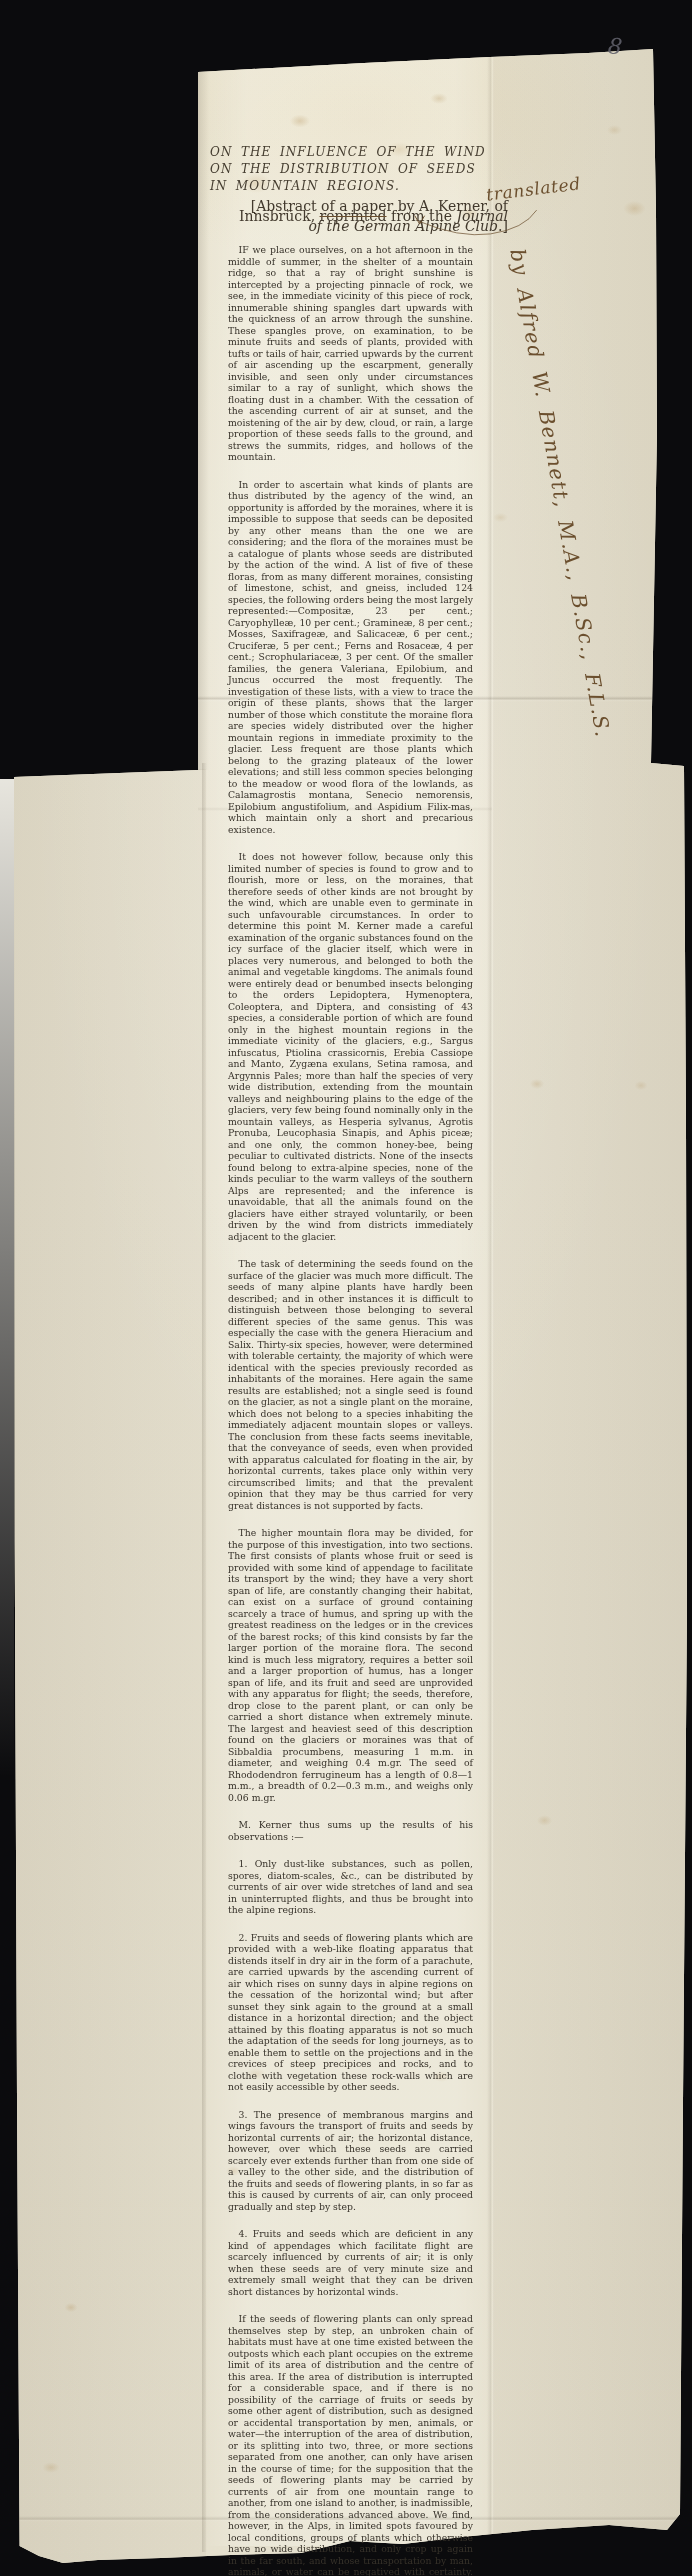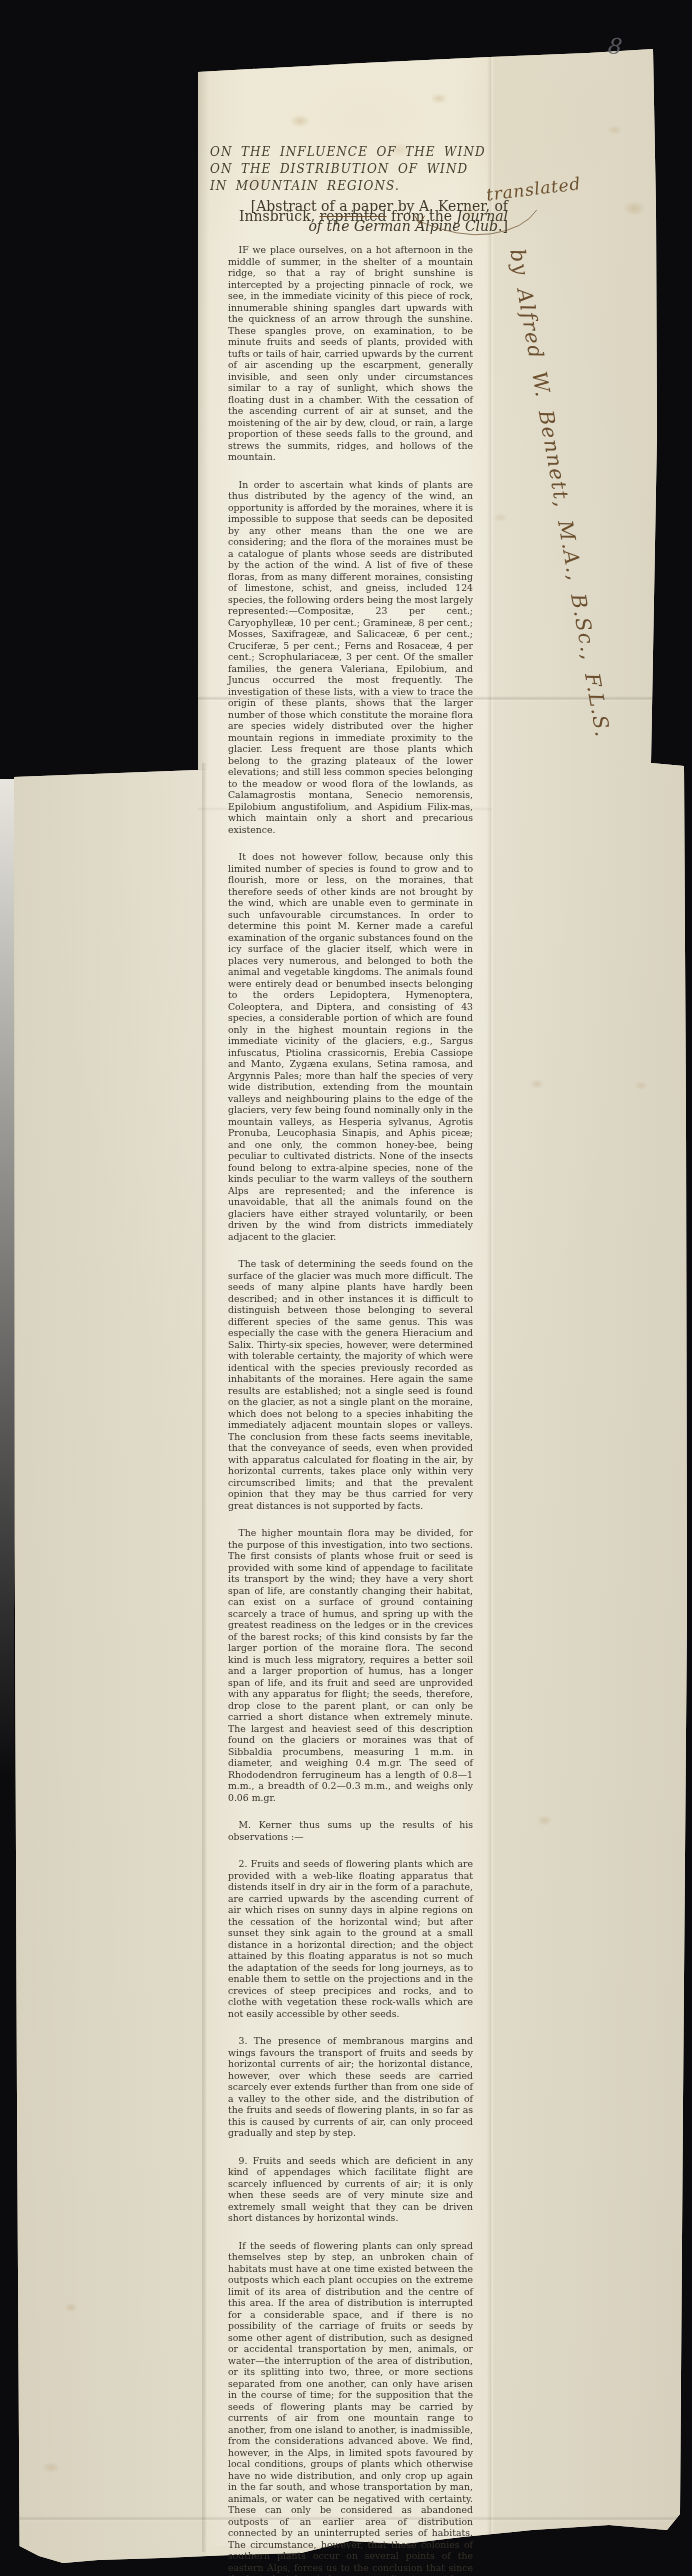--- a/index.html
+++ b/index.html
@@ -104,36 +104,37 @@
     <div class="stain" style="left:429px;top:2069px;width:25px;height:15.4px;opacity:.3"></div>
     <div class="stain" style="left:223px;top:2164px;width:21px;height:14px;opacity:.35"></div>
     <div class="stain" style="left:62px;top:2301px;width:18px;height:12.6px;opacity:.45"></div>
     <div class="stain" style="left:39px;top:2460px;width:24px;height:15.4px;opacity:.4"></div>
   </div>
 
   <div class="content">
 
     <div class="title">
       <div>ON THE INFLUENCE OF THE WIND</div>
-      <div>ON THE DISTRIBUTION OF WIND</div>
+      <div>ON THE DISTRIBUTION OF SEEDS</div>
       <div>IN MOUNTAIN REGIONS.</div>
     </div>
 
     <div class="attribution"><span>[Abstract of a paper by A. Kerner, of Innsbrück, </span><span class="struck">reprinted</span><span> from the </span><span class="it">Journal of the German Alpine Club</span><span>.]</span></div>
 
     <div class="bodytext">
       <p>IF we place ourselves, on a hot afternoon in the middle of summer, in the shelter of a mountain ridge, so that a ray of bright sunshine is intercepted by a projecting pinnacle of rock, we see, in the immediate vicinity of this piece of rock, innumerable shining spangles dart upwards with the quickness of an arrow through the sunshine. These spangles prove, on examination, to be minute fruits and seeds of plants, provided with tufts or tails of hair, carried upwards by the current of air ascending up the escarpment, generally invisible, and seen only under circumstances similar to a ray of sunlight, which shows the floating dust in a chamber. With the cessation of the ascending current of air at sunset, and the moistening of the air by dew, cloud, or rain, a large proportion of these seeds falls to the ground, and strews the summits, ridges, and hollows of the mountain.</p>
       <p>In order to ascertain what kinds of plants are thus distributed by the agency of the wind, an opportunity is afforded by the moraines, where it is impossible to suppose that seeds can be deposited by any other means than the one we are considering; and the flora of the moraines must be a catalogue of plants whose seeds are distributed by the action of the wind. A list of five of these floras, from as many different moraines, consisting of limestone, schist, and gneiss, included 124 species, the following orders being the most largely represented:—Compositæ, 23 per cent.; Caryophylleæ, 10 per cent.; Gramineæ, 8 per cent.; Mosses, Saxifrageæ, and Salicaceæ, 6 per cent.; Cruciferæ, 5 per cent.; Ferns and Rosaceæ, 4 per cent.; Scrophulariaceæ, 3 per cent. Of the smaller families, the genera Valeriana, Epilobium, and Juncus occurred the most frequently. The investigation of these lists, with a view to trace the origin of these plants, shows that the larger number of those which constitute the moraine flora are species widely distributed over the higher mountain regions in immediate proximity to the glacier. Less frequent are those plants which belong to the grazing plateaux of the lower elevations; and still less common species belonging to the meadow or wood flora of the lowlands, as Calamagrostis montana, Senecio nemorensis, Epilobium angustifolium, and Aspidium Filix-mas, which maintain only a short and precarious existence.</p>
       <p>It does not however follow, because only this limited number of species is found to grow and to flourish, more or less, on the moraines, that therefore seeds of other kinds are not brought by the wind, which are unable even to germinate in such unfavourable circumstances. In order to determine this point M. Kerner made a careful examination of the organic substances found on the icy surface of the glacier itself, which were in places very numerous, and belonged to both the animal and vegetable kingdoms. The animals found were entirely dead or benumbed insects belonging to the orders Lepidoptera, Hymenoptera, Coleoptera, and Diptera, and consisting of 43 species, a considerable portion of which are found only in the highest mountain regions in the immediate vicinity of the glaciers, e.g., Sargus infuscatus, Ptiolina crassicornis, Erebia Cassiope and Manto, Zygæna exulans, Setina ramosa, and Argynnis Pales; more than half the species of very wide distribution, extending from the mountain valleys and neighbouring plains to the edge of the glaciers, very few being found nominally only in the mountain valleys, as Hesperia sylvanus, Agrotis Pronuba, Leucophasia Sinapis, and Aphis piceæ; and one only, the common honey-bee, being peculiar to cultivated districts. None of the insects found belong to extra-alpine species, none of the kinds peculiar to the warm valleys of the southern Alps are represented; and the inference is unavoidable, that all the animals found on the glaciers have either strayed voluntarily, or been driven by the wind from districts immediately adjacent to the glacier.</p>
       <p>The task of determining the seeds found on the surface of the glacier was much more difficult. The seeds of many alpine plants have hardly been described; and in other instances it is difficult to distinguish between those belonging to several different species of the same genus. This was especially the case with the genera Hieracium and Salix. Thirty-six species, however, were determined with tolerable certainty, the majority of which were identical with the species previously recorded as inhabitants of the moraines. Here again the same results are established; not a single seed is found on the glacier, as not a single plant on the moraine, which does not belong to a species inhabiting the immediately adjacent mountain slopes or valleys. The conclusion from these facts seems inevitable, that the conveyance of seeds, even when provided with apparatus calculated for floating in the air, by horizontal currents, takes place only within very circumscribed limits; and that the prevalent opinion that they may be thus carried for very great distances is not supported by facts.</p>
       <p>The higher mountain flora may be divided, for the purpose of this investigation, into two sections. The first consists of plants whose fruit or seed is provided with some kind of appendage to facilitate its transport by the wind; they have a very short span of life, are constantly changing their habitat, can exist on a surface of ground containing scarcely a trace of humus, and spring up with the greatest readiness on the ledges or in the crevices of the barest rocks; of this kind consists by far the larger portion of the moraine flora. The second kind is much less migratory, requires a better soil and a larger proportion of humus, has a longer span of life, and its fruit and seed are unprovided with any apparatus for flight; the seeds, therefore, drop close to the parent plant, or can only be carried a short distance when extremely minute. The largest and heaviest seed of this description found on the glaciers or moraines was that of Sibbaldia procumbens, measuring 1 m.m. in diameter, and weighing 0.4 m.gr. The seed of Rhododendron ferrugineum has a length of 0.8—1 m.m., a breadth of 0.2—0.3 m.m., and weighs only 0.06 m.gr.</p>
       <p>M. Kerner thus sums up the results of his observations :—</p>
+      <p>1. Only dust-like substances, such as pollen, spores, diatom-scales, &amp;c., can be distributed by currents of air over wide stretches of land and sea in uninterrupted flights, and thus be brought into the alpine regions.</p>
       <p>2. Fruits and seeds of flowering plants which are provided with a web-like floating apparatus that distends itself in dry air in the form of a parachute, are carried upwards by the ascending current of air which rises on sunny days in alpine regions on the cessation of the horizontal wind; but after sunset they sink again to the ground at a small distance in a horizontal direction; and the object attained by this floating apparatus is not so much the adaptation of the seeds for long journeys, as to enable them to settle on the projections and in the crevices of steep precipices and rocks, and to clothe with vegetation these rock-walls which are not easily accessible by other seeds.</p>
       <p>3. The presence of membranous margins and wings favours the transport of fruits and seeds by horizontal currents of air; the horizontal distance, however, over which these seeds are carried scarcely ever extends further than from one side of a valley to the other side, and the distribution of the fruits and seeds of flowering plants, in so far as this is caused by currents of air, can only proceed gradually and step by step.</p>
-      <p>9. Fruits and seeds which are deficient in any kind of appendages which facilitate flight are scarcely influenced by currents of air; it is only when these seeds are of very minute size and extremely small weight that they can be driven short distances by horizontal winds.</p>
+      <p>4. Fruits and seeds which are deficient in any kind of appendages which facilitate flight are scarcely influenced by currents of air; it is only when these seeds are of very minute size and extremely small weight that they can be driven short distances by horizontal winds.</p>
       <p>If the seeds of flowering plants can only spread themselves step by step, an unbroken chain of habitats must have at one time existed between the outposts which each plant occupies on the extreme limit of its area of distribution and the centre of this area. If the area of distribution is interrupted for a considerable space, and if there is no possibility of the carriage of fruits or seeds by some other agent of distribution, such as designed or accidental transportation by men, animals, or water—the interruption of the area of distribution, or its splitting into two, three, or more sections separated from one another, can only have arisen in the course of time; for the supposition that the seeds of flowering plants may be carried by currents of air from one mountain range to another, from one island to another, is inadmissible, from the considerations advanced above. We find, however, in the Alps, in limited spots favoured by local conditions, groups of plants which otherwise have no wide distribution, and only crop up again in the far south, and whose transportation by man, animals, or water can be negatived with certainty. These can only be considered as abandoned outposts of an earlier area of distribution connected by an uninterrupted series of habitats. The circumstance, however, that these colonies of southern plants occur on several points of the eastern Alps, forces us to the conclusion that since the last glacial period, a warmer climate must have reigned in the region of the eastern Alps, under favour of which these southerly plants were propagated far more widely in an unbroken chain of habitats; but that later, in consequence of the change of the climatal conditions, these species retreated to more southerly regions, and have only remained in northerly latitudes in isolated localities greatly favoured by the climate.</p>
     </div>
   </div>
 
   <div class="pencil-number">8</div>
 
   <div class="hw hw-translated">translated</div>
   <div class="hw hw-translator">by Alfred W. Bennett, M.A., B.Sc., F.L.S.</div>
 
   <svg class="ink-overlay" width="693" height="2576" viewBox="0 0 989 3678">

